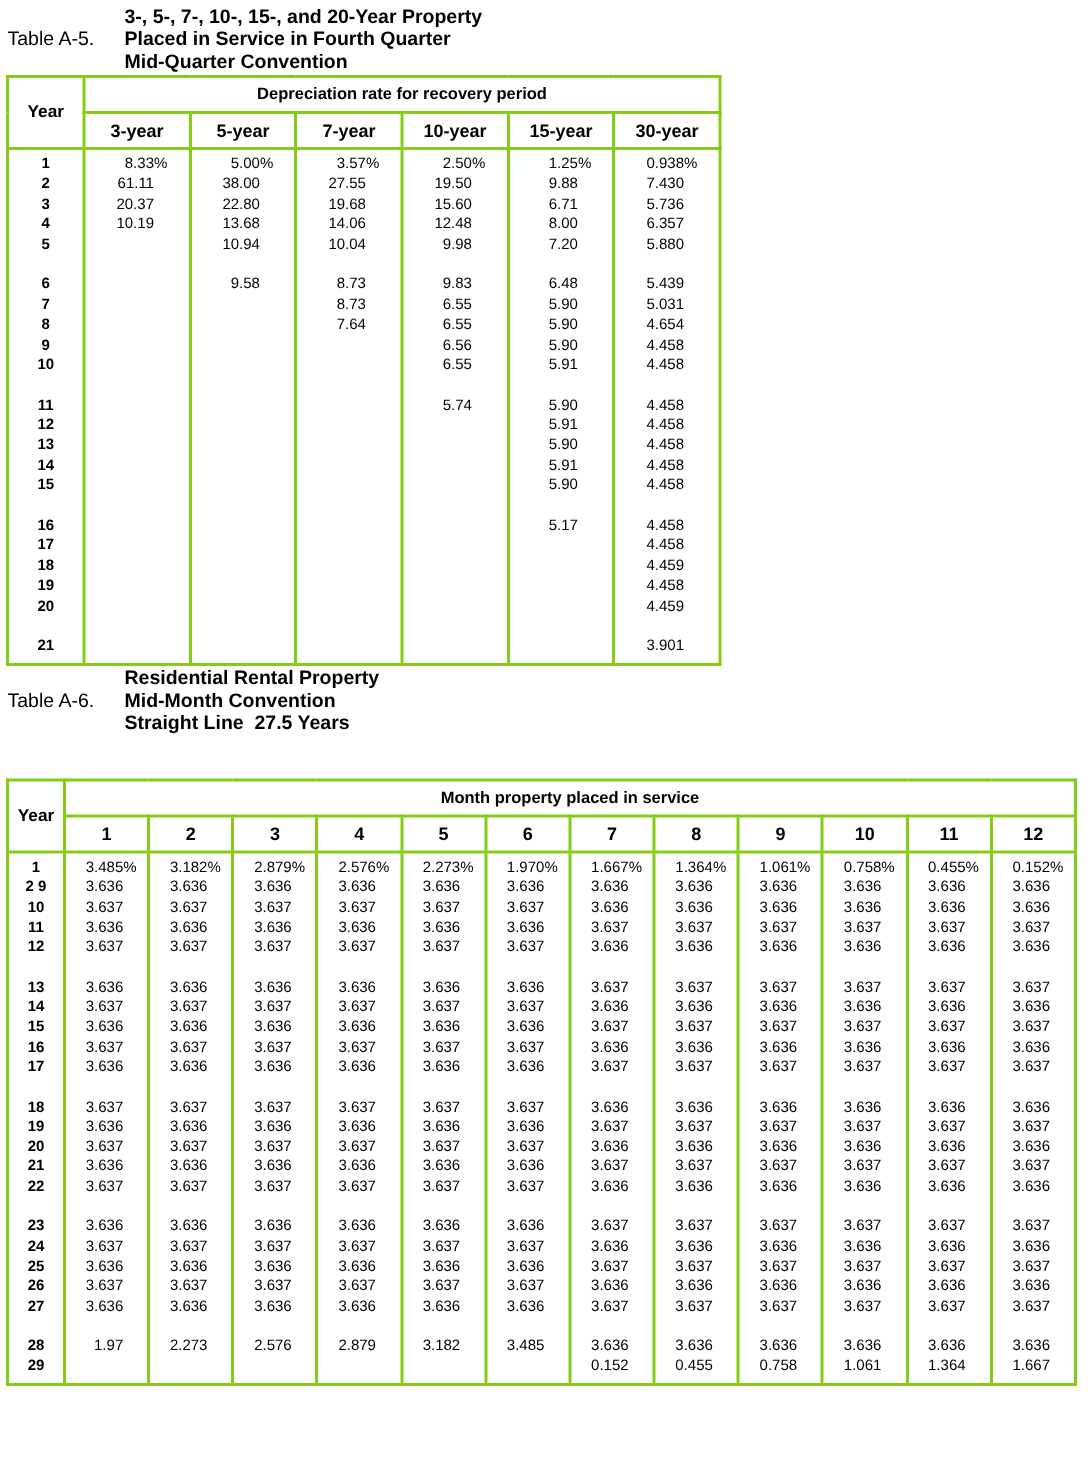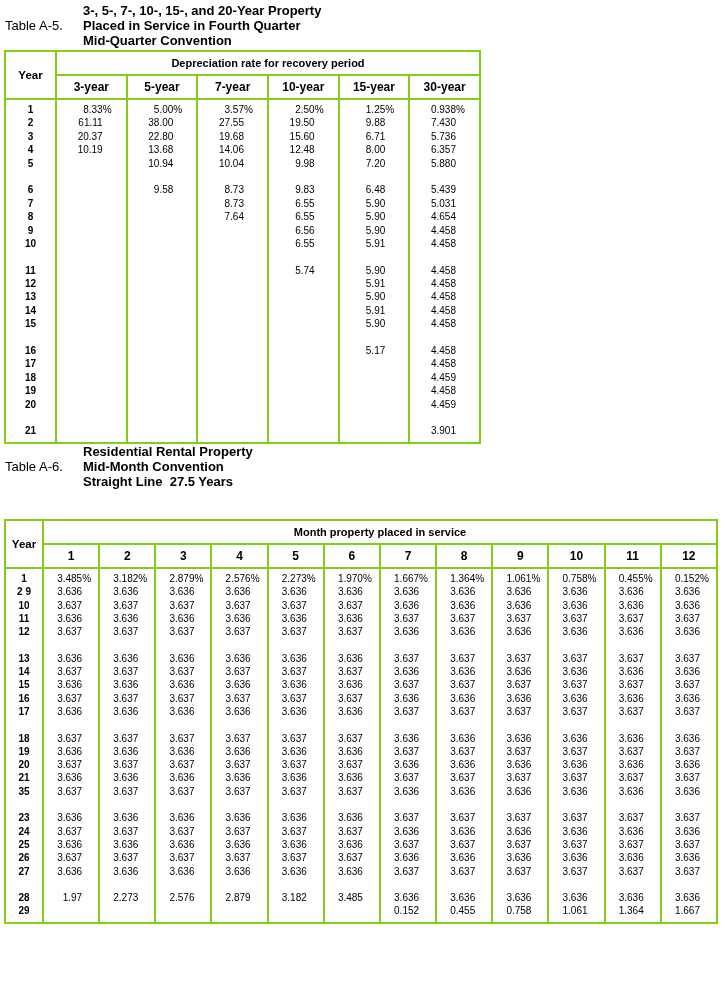--- a/index.html
+++ b/index.html
@@ -864,21 +864,21 @@
               <div class="line yl">
                 <span class="ynum">19</span>
               </div>
               <div class="line yl">
                 <span class="ynum">20</span>
               </div>
               <div class="line yl">
                 <span class="ynum">21</span>
               </div>
               <div class="line yl">
-                <span class="ynum">35</span>
+                <span class="ynum">22</span>
               </div>
               <div class="line yl">
                 <span class="ynum"></span>
               </div>
               <div class="line yl">
                 <span class="ynum">23</span>
               </div>
               <div class="line yl">
                 <span class="ynum">24</span>
               </div>

